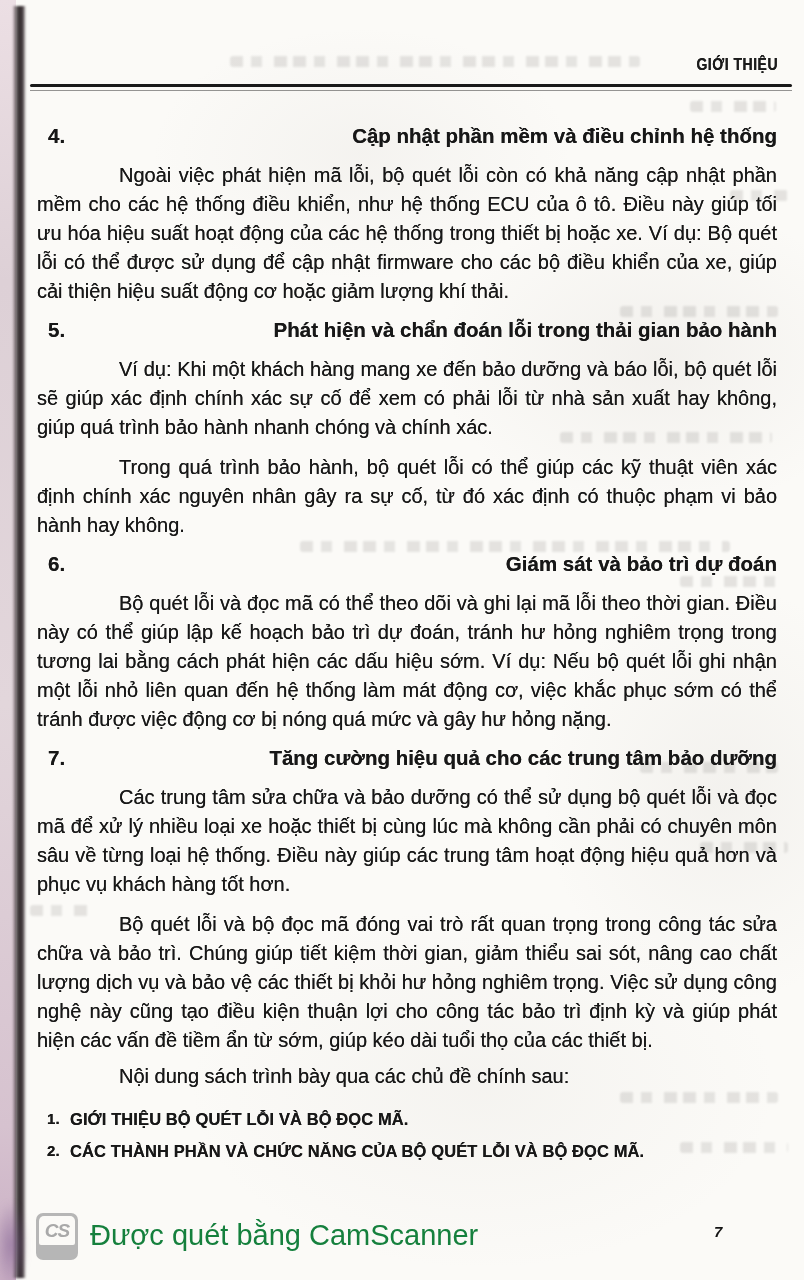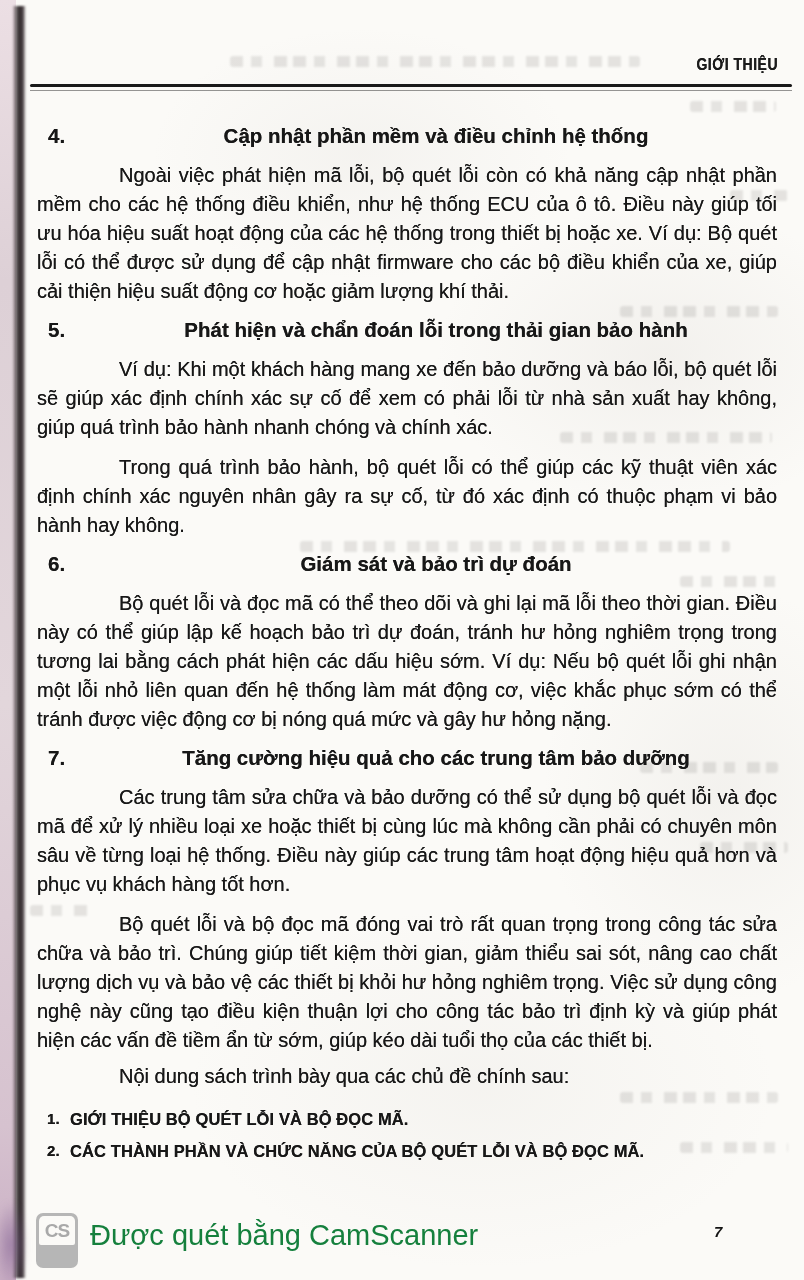--- a/index.html
+++ b/index.html
@@ -28,32 +28,32 @@
     color:#1b1b1b;letter-spacing:.5px;transform:scaleY(1.12);text-shadow:0 0 .6px #1b1b1b;}
   .rule1{position:absolute;top:84px;left:30px;width:762px;height:3px;background:#191919;border-radius:2px;}
   .rule2{position:absolute;top:90px;left:30px;width:762px;height:1px;background:rgba(25,25,25,.45);}
 
   
   .content{position:absolute;left:37px;top:112px;width:740px;color:#171717;
     font-size:20px;line-height:29px;text-align:justify;
     text-shadow:0 0 .5px rgba(23,23,23,.85);}
   .heading{display:flex;font-weight:bold;font-size:20.5px;margin-top:9px;}
   .hnum{flex:none;width:58px;padding-left:11px;box-sizing:border-box;}
-  .htitle{flex:1;text-align:center;}
+  .htitle{flex:1;text-align:right;}
   .para{text-indent:82px;margin:11px 0 0 0;}
   .closing{text-indent:82px;margin:7px 0 12px 0;text-align:left;}
 
   
   .topics{margin-top:9px;font-weight:bold;font-size:16.5px;letter-spacing:.1px;}
   .topic{display:flex;line-height:32px;text-align:left;}
   .tnum{flex:none;width:33px;padding-left:10px;box-sizing:border-box;font-size:15px;}
 
   
-  .cs-badge{position:absolute;left:36px;top:1213px;width:42px;height:55px;
-    border-radius:7px;background:#b6b6b6;}
+  .cs-badge{position:absolute;left:36px;top:1213px;width:42px;height:47px;
+    border-radius:7px;background:#b6b6b6;font-style:italic;}
   .cs-badge .cs-top{position:absolute;left:3px;top:3px;right:3px;height:29px;border-radius:5px 5px 2px 2px;
     background:#fbfaf7;display:flex;align-items:center;justify-content:center;
     font-weight:bold;font-size:19px;color:#a9a9a9;letter-spacing:-1px;}
   .watermark-text{position:absolute;left:90px;top:1219px;font-size:29px;color:#15803d;}
   .page-num{position:absolute;left:714px;top:1223px;font-size:15px;font-weight:bold;
     font-style:italic;color:#121212;}
 
   
   .artifact{position:absolute;height:11px;opacity:.13;filter:blur(1.3px);border-radius:3px;
     background:repeating-linear-gradient(90deg,#4e4a48 0 13px,transparent 13px 21px,#5a5654 21px 32px,transparent 32px 44px,#4e4a48 44px 57px,transparent 57px 63px);}

